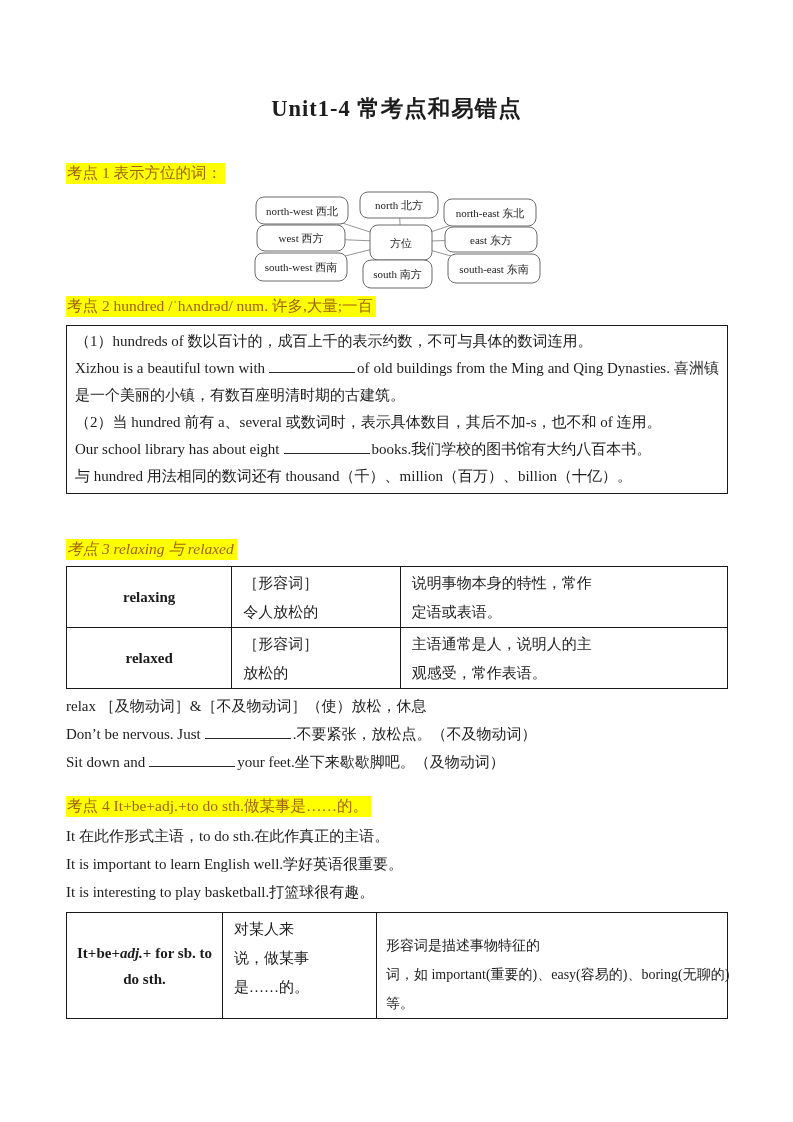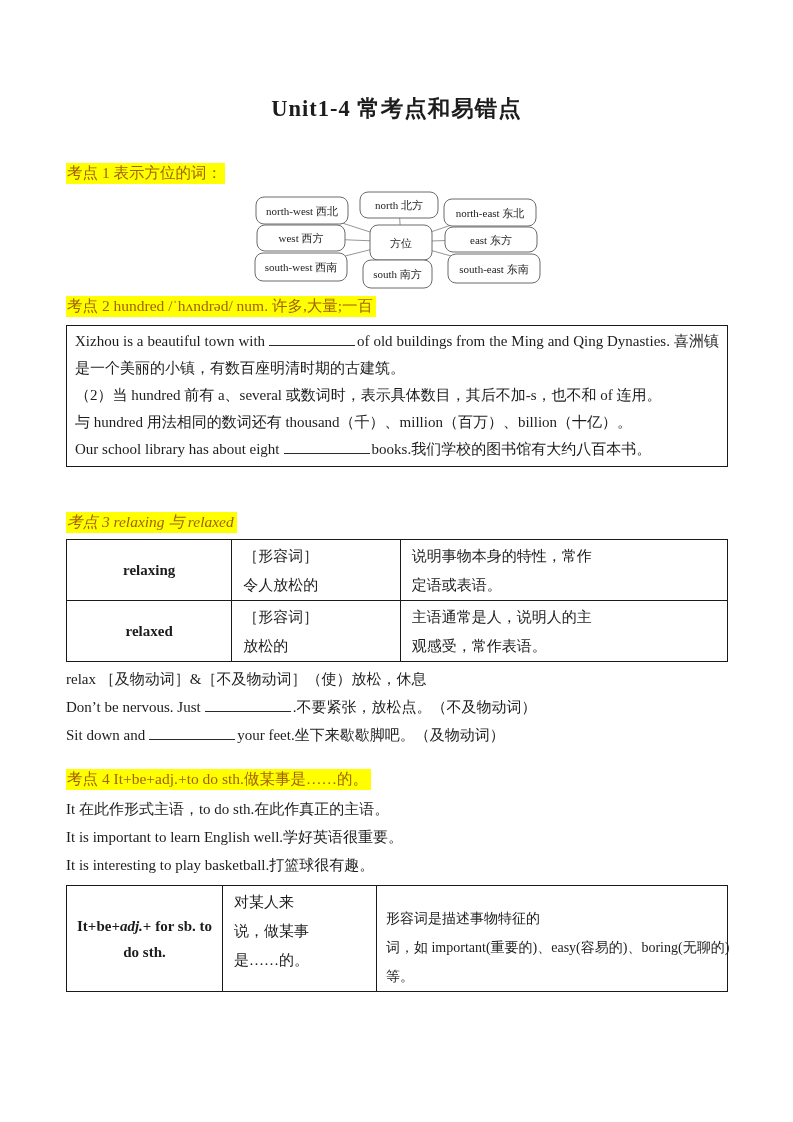--- a/index.html
+++ b/index.html
@@ -111,24 +111,25 @@
           <text x="241" y="83.5">south-east 东南</text>
         </g>
       </svg>
     </div>
 
     <div class="hl-row m-p2">
       <span class="hl">考点 2 hundred /ˈhʌndrəd/ num. 许多,大量;一百</span>
     </div>
 
     <div class="rule-box">
+      <p>（1）hundreds of 数以百计的，成百上千的表示约数，不可与具体的数词连用。</p>
       <p><span>Xizhou is a beautiful town with</span><span class="blank"></span><span>of old  buildings from the Ming and Qing Dynasties. 喜洲镇是一个美丽的小镇，有数百座明清时期的古建筑。</span></p>
       <p>（2）当 hundred 前有 a、several 或数词时，表示具体数目，其后不加-s，也不和 of 连用。</p>
+      <p><span>Our school library has about eight</span><span class="blank"></span><span>books.我们学校的图书馆有大约八百本书。</span></p>
       <p>与 hundred 用法相同的数词还有 thousand（千）、million（百万）、billion（十亿）。</p>
-      <p><span>Our school library has about eight</span><span class="blank"></span><span>books.我们学校的图书馆有大约八百本书。</span></p>
     </div>
 
     <div class="hl-row m-p3">
       <span class="hl">考点 3 relaxing 与 relaxed</span>
     </div>
 
     <table class="tbl1">
       <tbody>
           <tr>
         <td class="c1">relaxing</td>

